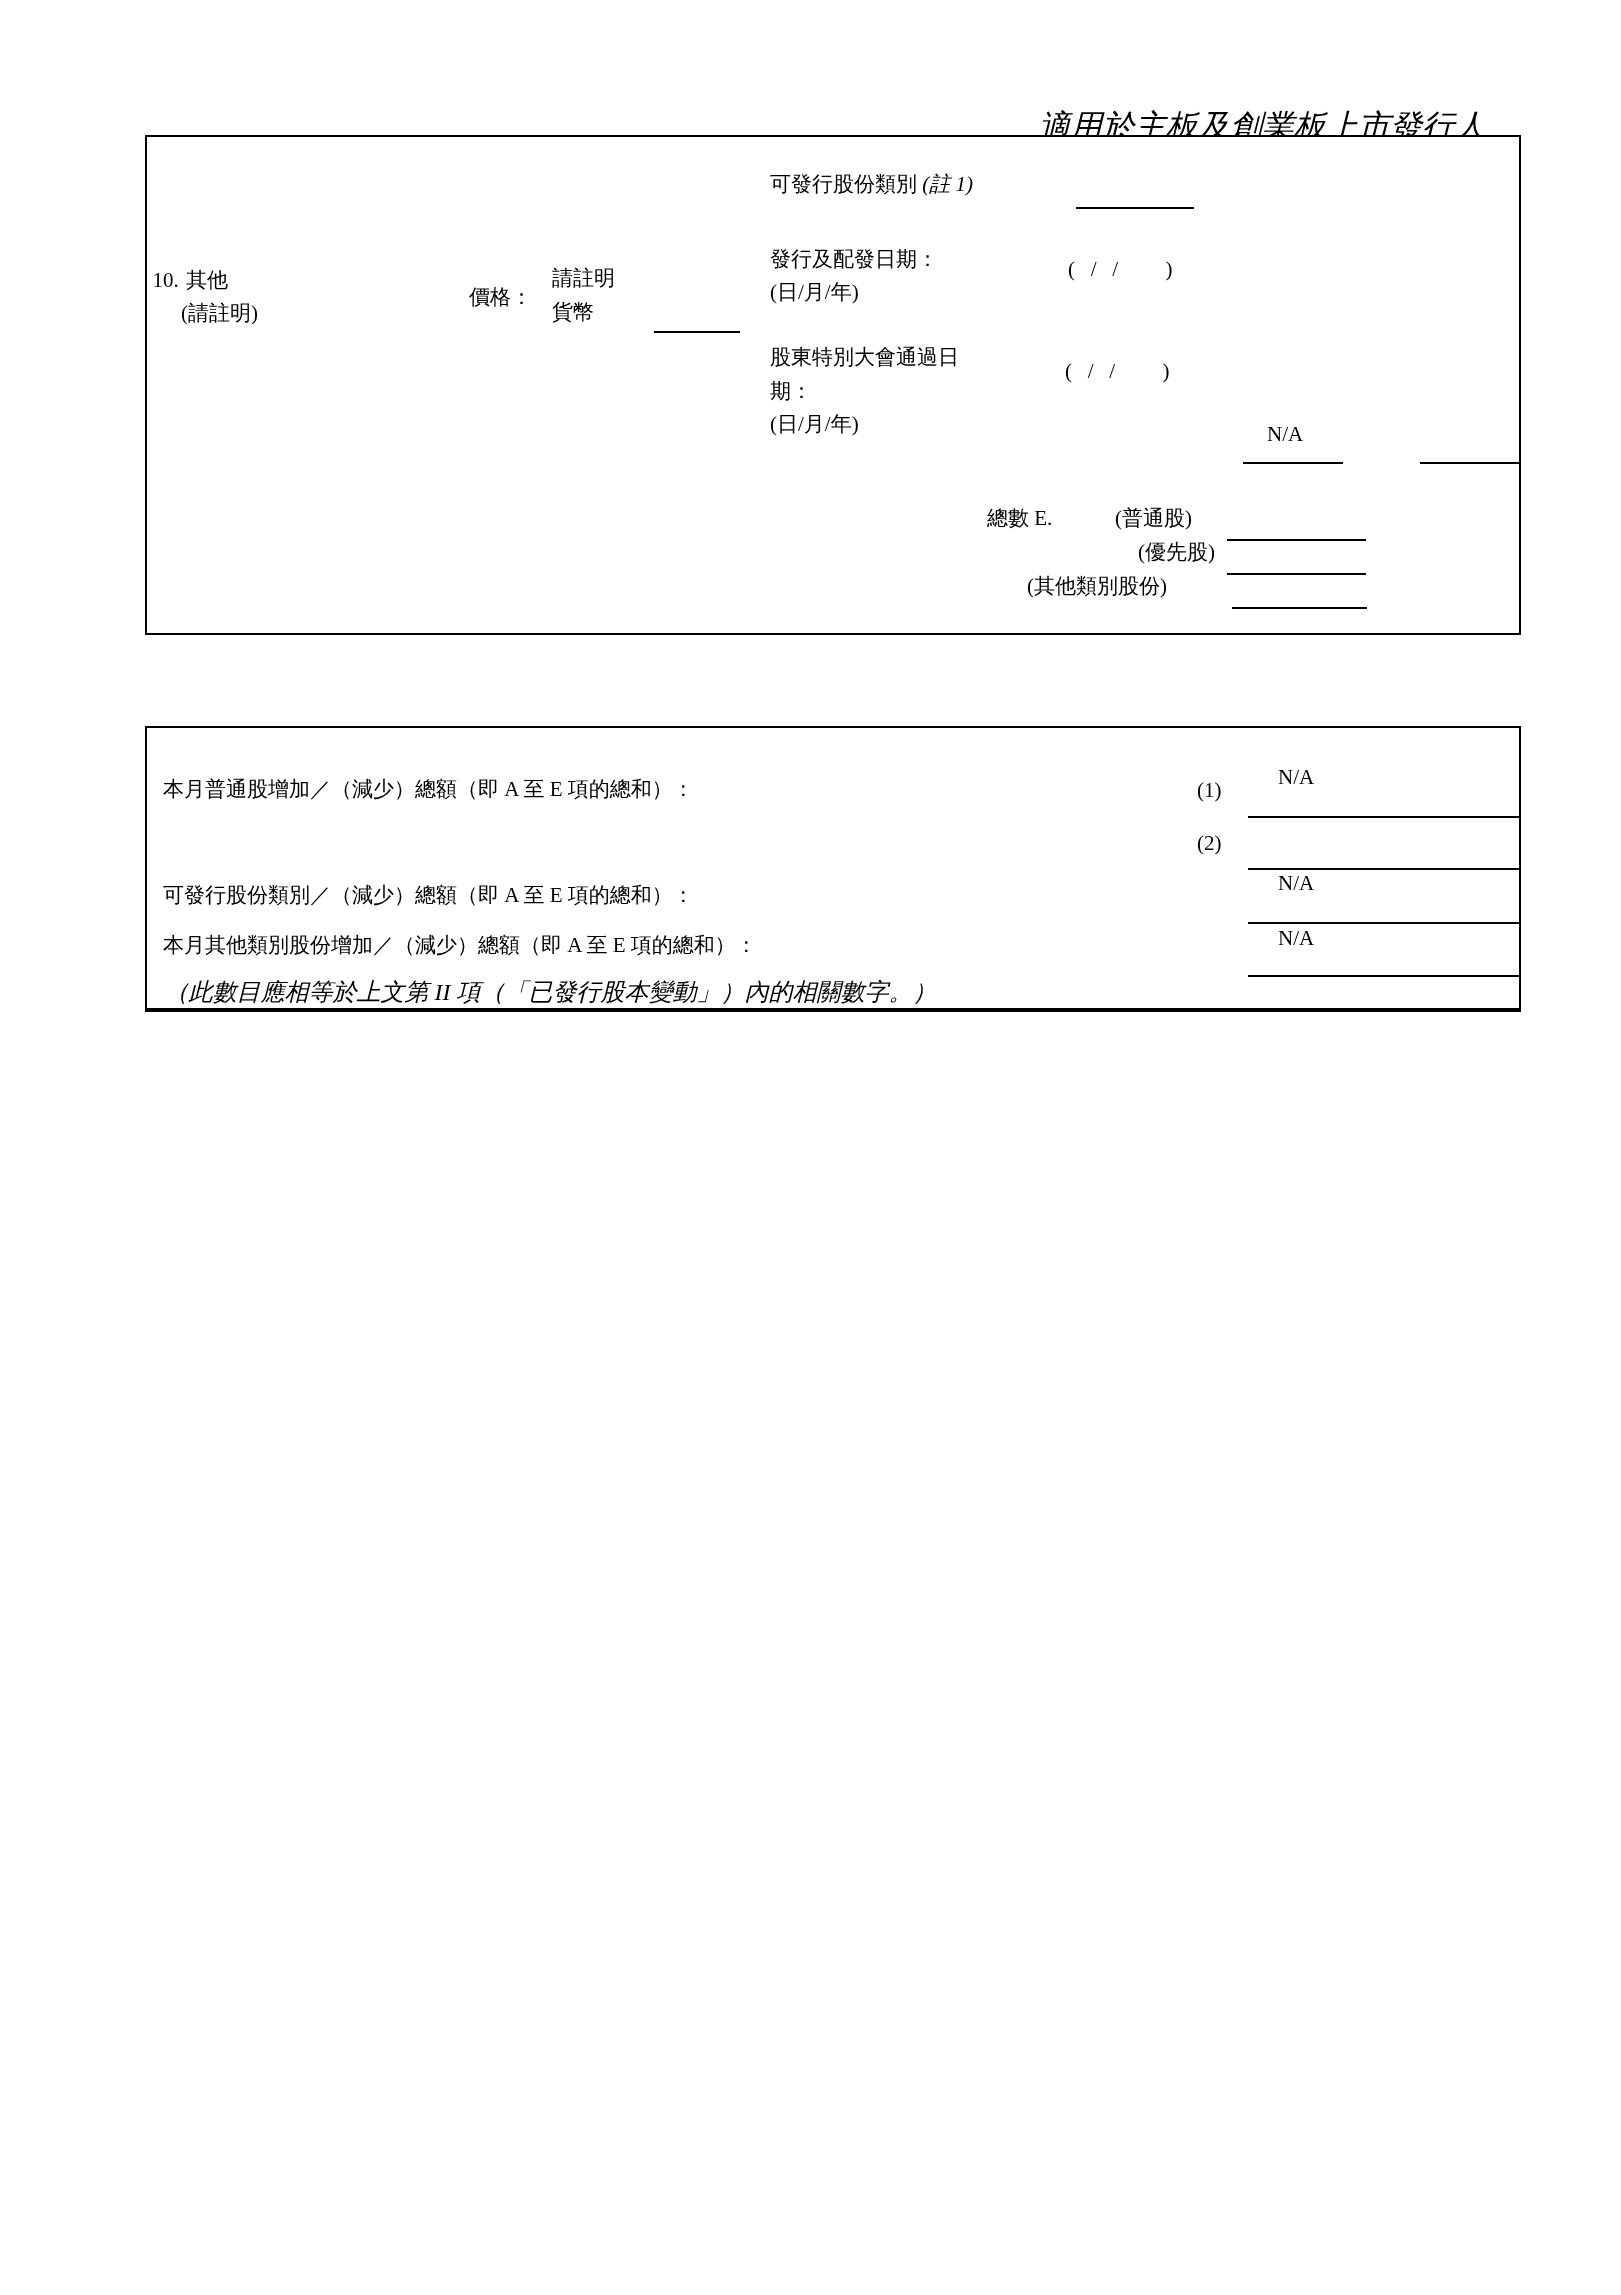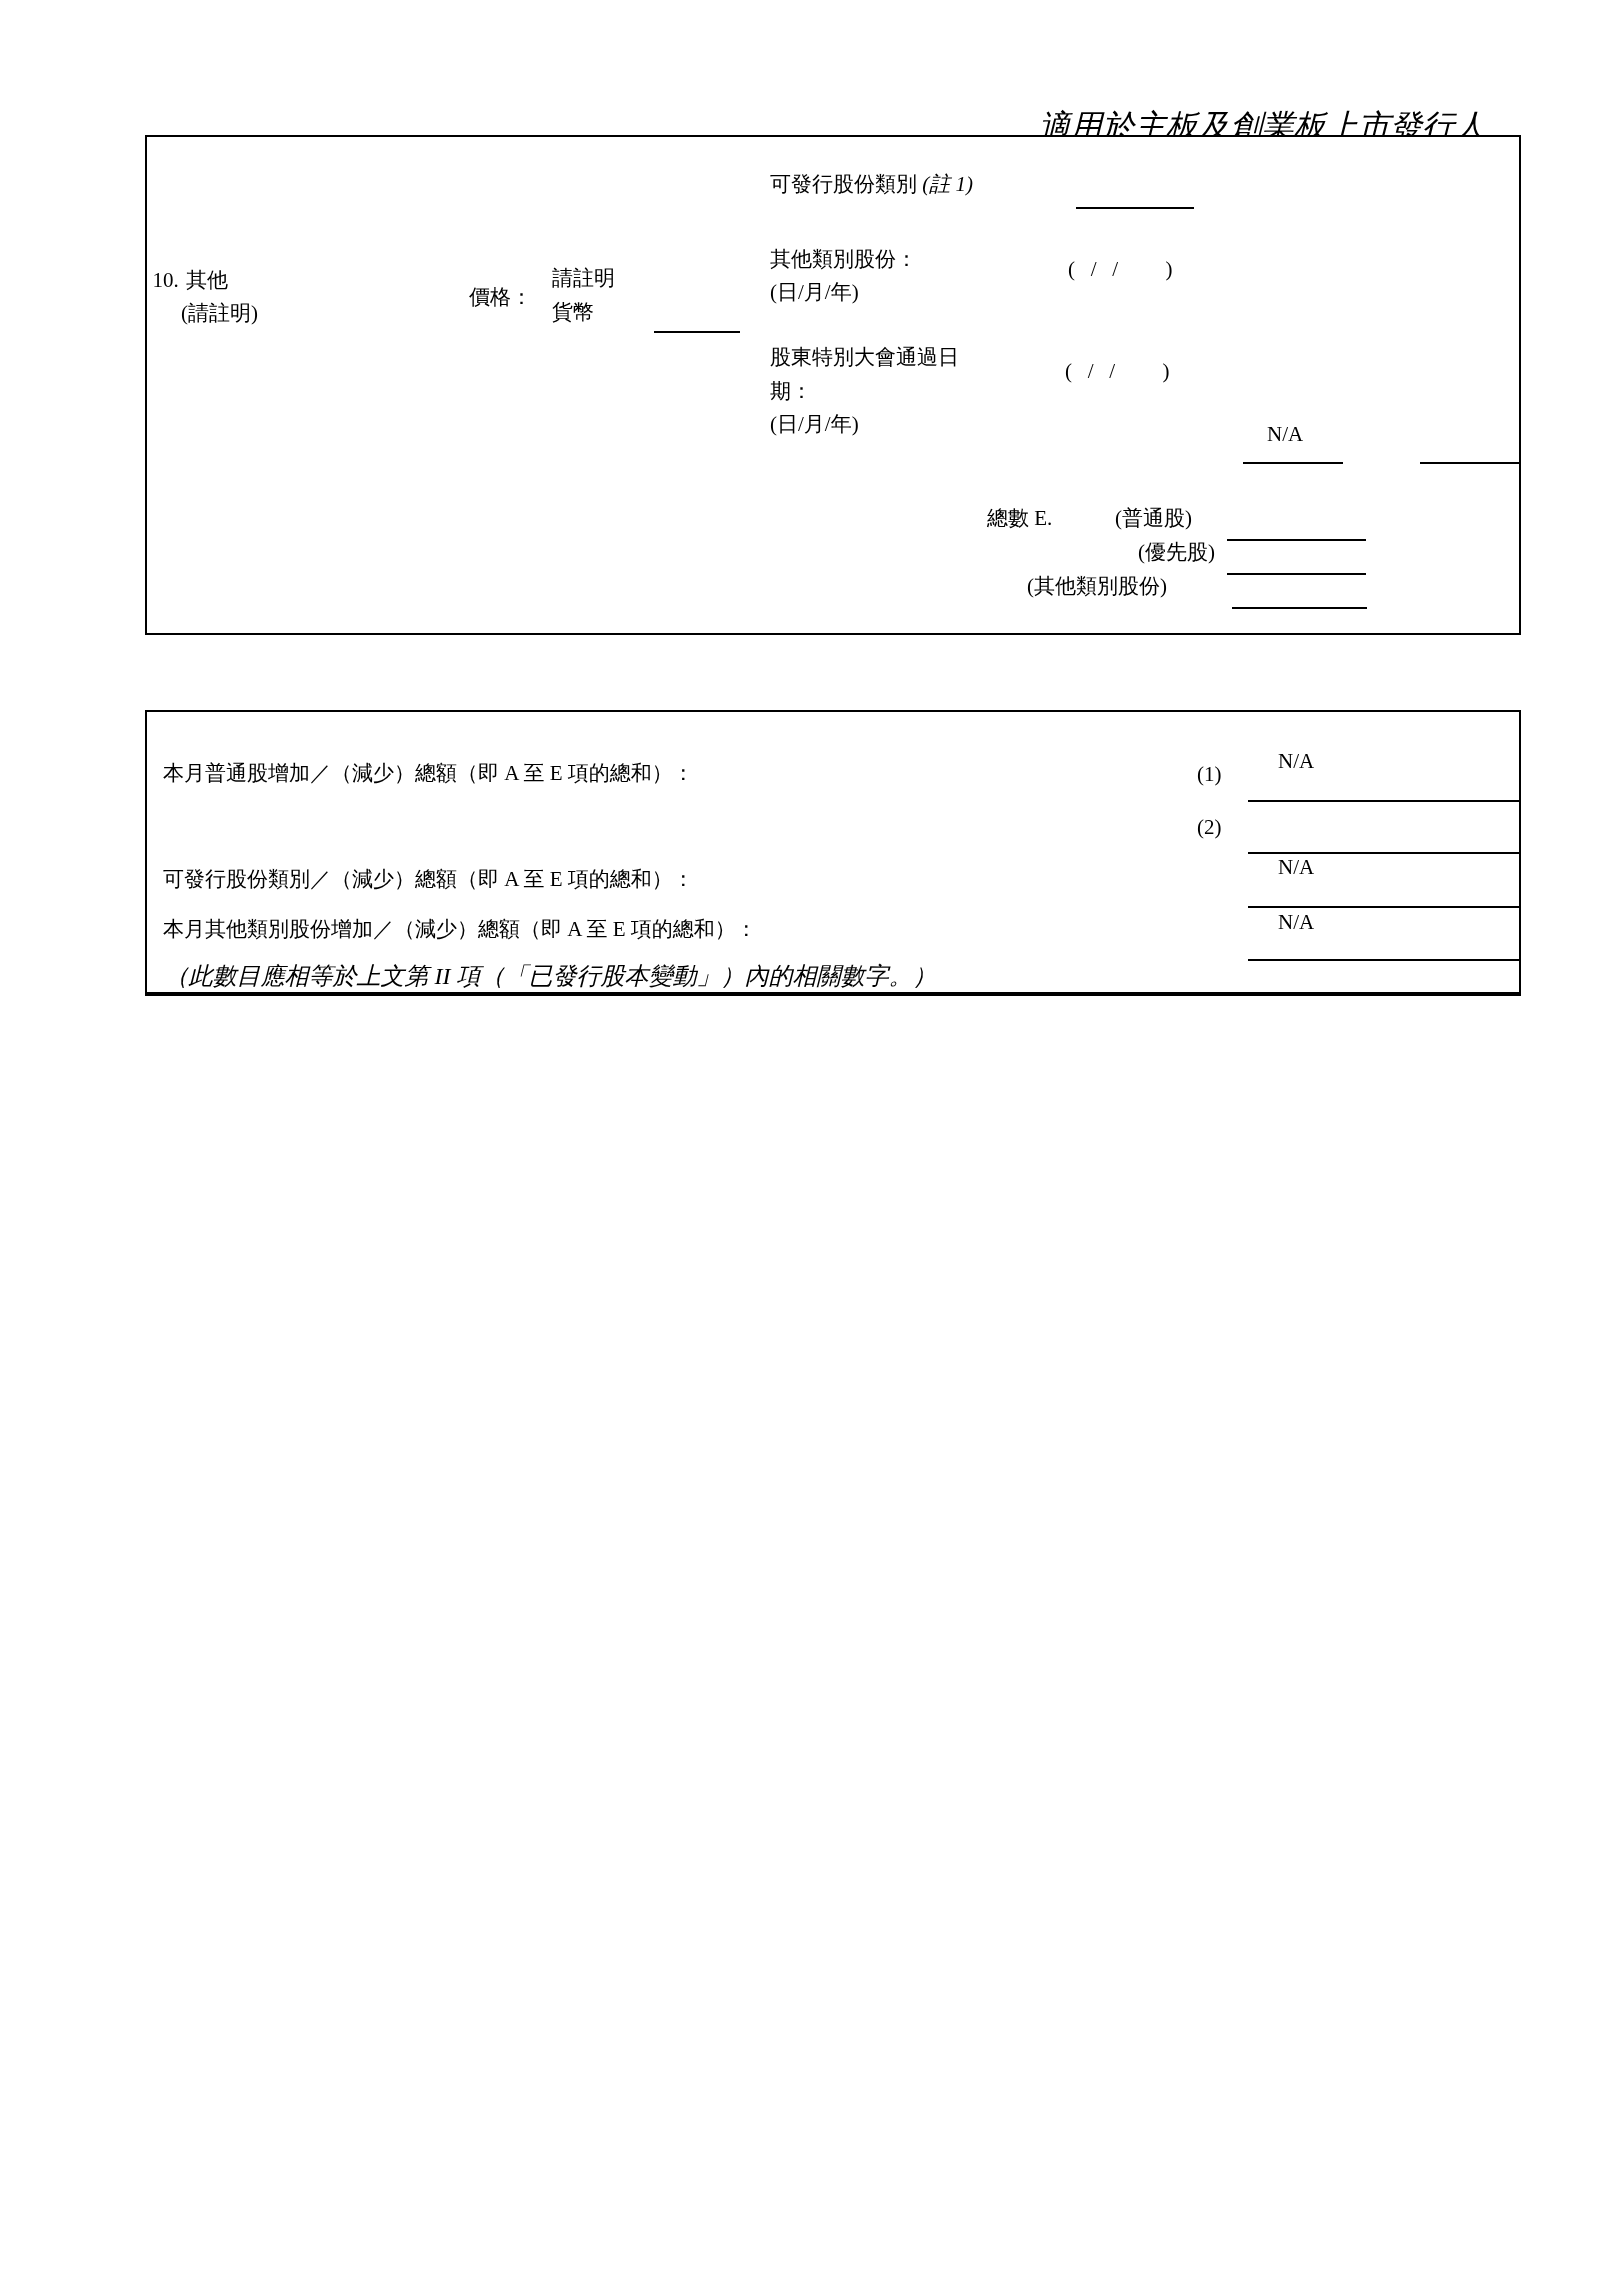--- a/index.html
+++ b/index.html
@@ -24,21 +24,21 @@
   <span class="t" style="left:34px;top:165px;">(請註明)</span>
 
   <span class="t" style="left:286px;top:149px;margin-left:36px;">價格：</span>
   <span class="t" style="left:405px;top:130px;">請註明</span>
   <span class="t" style="left:405px;top:164px;">貨幣</span>
   <div class="uline" style="left:507px;top:194px;width:86px;"></div>
 
   <span class="t" style="left:623px;top:36px;"><span>可發行股份類別 </span><span class="it">(註 1)</span></span>
   <div class="uline" style="left:929px;top:70px;width:118px;"></div>
 
-  <span class="t" style="left:623px;top:111px;">其他類別股份：</span>
+  <span class="t" style="left:623px;top:111px;">發行及配發日期：</span>
   <span class="t" style="left:623px;top:144px;">(日/月/年)</span>
   <span class="t" style="left:921px;top:121px;">(   /   /         )</span>
 
   <span class="t" style="left:623px;top:209px;">股東特別大會通過日</span>
   <span class="t" style="left:623px;top:243px;">期：</span>
   <span class="t" style="left:623px;top:276px;">(日/月/年)</span>
   <span class="t" style="left:918px;top:223px;">(   /   /         )</span>
 
   <span class="t" style="left:1120px;top:286px;">N/A</span>
   <div class="uline" style="left:1096px;top:325px;width:100px;"></div>
@@ -46,21 +46,21 @@
 
   <span class="t" style="left:840px;top:370px;">總數 E.</span>
   <span class="t" style="left:968px;top:370px;">(普通股)</span>
   <div class="uline" style="left:1080px;top:402px;width:139px;"></div>
   <span class="t" style="left:991px;top:404px;">(優先股)</span>
   <div class="uline" style="left:1080px;top:436px;width:139px;"></div>
   <span class="t" style="left:880px;top:438px;">(其他類別股份)</span>
   <div class="uline" style="left:1085px;top:470px;width:135px;"></div>
 </div>
 
-<div class="box" style="left:145px;top:710px;width:1376px;height:286px;border-bottom-width:4.2px;">
+<div class="box" style="left:145px;top:726px;width:1376px;height:286px;border-bottom-width:4.2px;">
 
   <span class="t" style="left:16px;top:50px;">本月普通股增加／（減少）總額（即 A 至 E 項的總和）：</span>
   <span class="t" style="left:1050px;top:51px;">(1)</span>
   <span class="t" style="left:1131px;top:38px;">N/A</span>
   <div class="uline" style="left:1101px;top:88px;width:273px;"></div>
 
   <span class="t" style="left:1050px;top:104px;">(2)</span>
   <span class="t" style="left:1131px;top:104px;"></span>
   <div class="uline" style="left:1101px;top:140px;width:273px;"></div>
 

